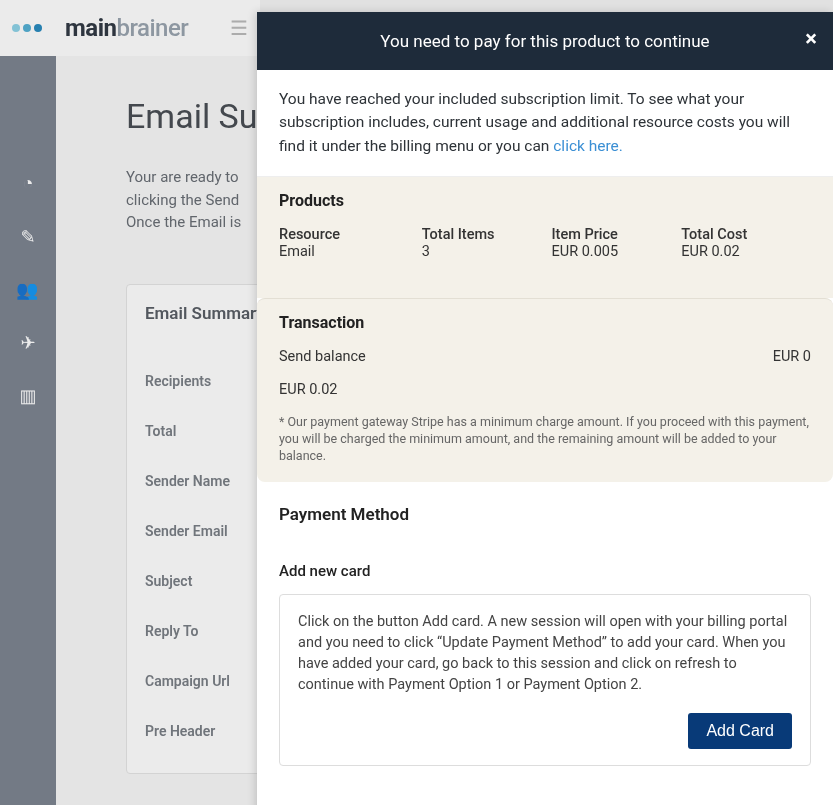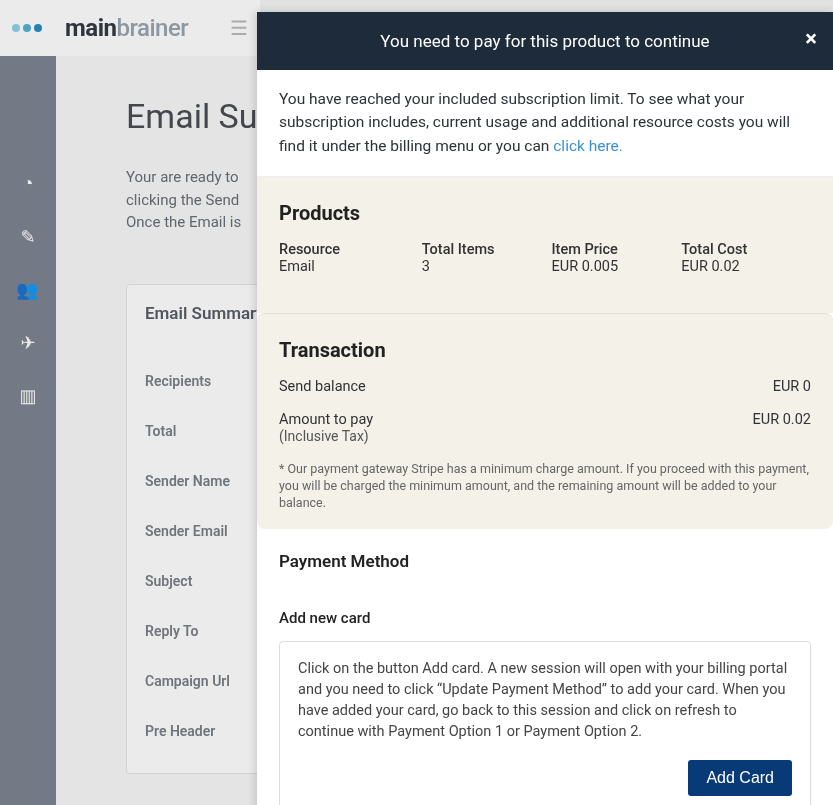--- a/index.html
+++ b/index.html
@@ -123,21 +123,21 @@
   }
   .modal-body { flex:1; }
   .modal-intro { padding: 18px 22px; font-size:15.5px; line-height:1.5; color:#2e3338;border-radius:21px; }
   .modal-intro a { color:#3b8fd4; text-decoration:none; }
 
   .section-beige {
     background:#f4f1e9;
     padding: 0 22px 18px 22px;
     border-top:1px solid #eee;
   }
-  .sec-title { font-size:20px; font-weight:700; color:#222; padding-top:24px; margin-bottom:16px; }
+  .sec-title { font-size:16px; font-weight:700; color:#222; padding-top:14px; margin-bottom:16px; }
   .prod-grid {
     display:grid;
     grid-template-columns: 1.1fr 1fr 1fr 1fr;
     font-size:14.5px;
     color:#333;
   }
   .prod-head { color:#333; font-weight:500; }
 
   .trans-row {
     display:flex; justify-content:space-between;
@@ -244,24 +244,20 @@
       <div style="height:20px;"></div>
     </div>
 
     <div class="section-beige" style="border-top:1px solid #e3dfd4;border-radius:8px;">
       <div class="sec-title">Transaction</div>
       <div class="trans-row">
         <span>Send balance</span>
         <span>EUR 0</span>
       </div>
       <div class="trans-row">
-        <span>
-          <span>Amount to pay</span><br>
-          <span class="sub">(Inclusive Tax)</span>
-        </span>
         <span>EUR 0.02</span>
       </div>
       <div class="footnote">* Our payment gateway Stripe has a minimum charge amount. If you proceed with this payment, you will be charged the minimum amount, and the remaining amount will be added to your balance.</div>
     </div>
 
     <div class="section-white">
       <div class="pay-title">Payment Method</div>
       <div class="newcard">Add new card</div>
       <div class="cardbox clearfix">
         <p>Click on the button Add card. A new session will open with your billing portal and you need to click “Update Payment Method” to add your card. When you have added your card, go back to this session and click on refresh to continue with Payment Option 1 or Payment Option 2.</p>

